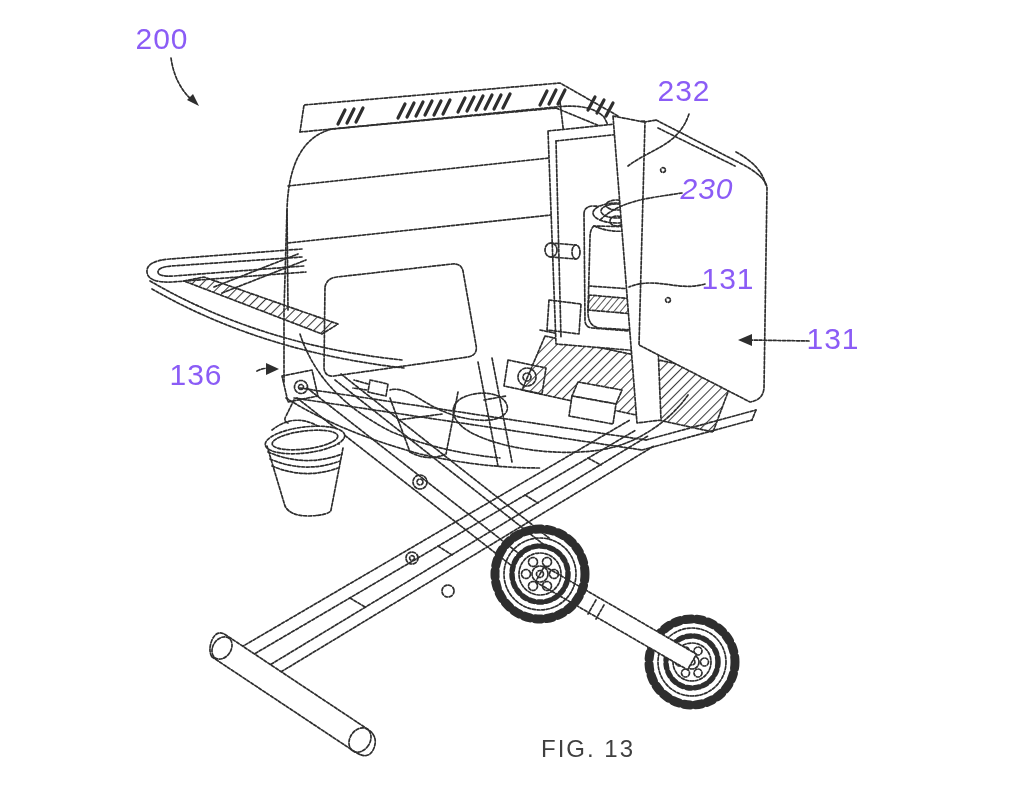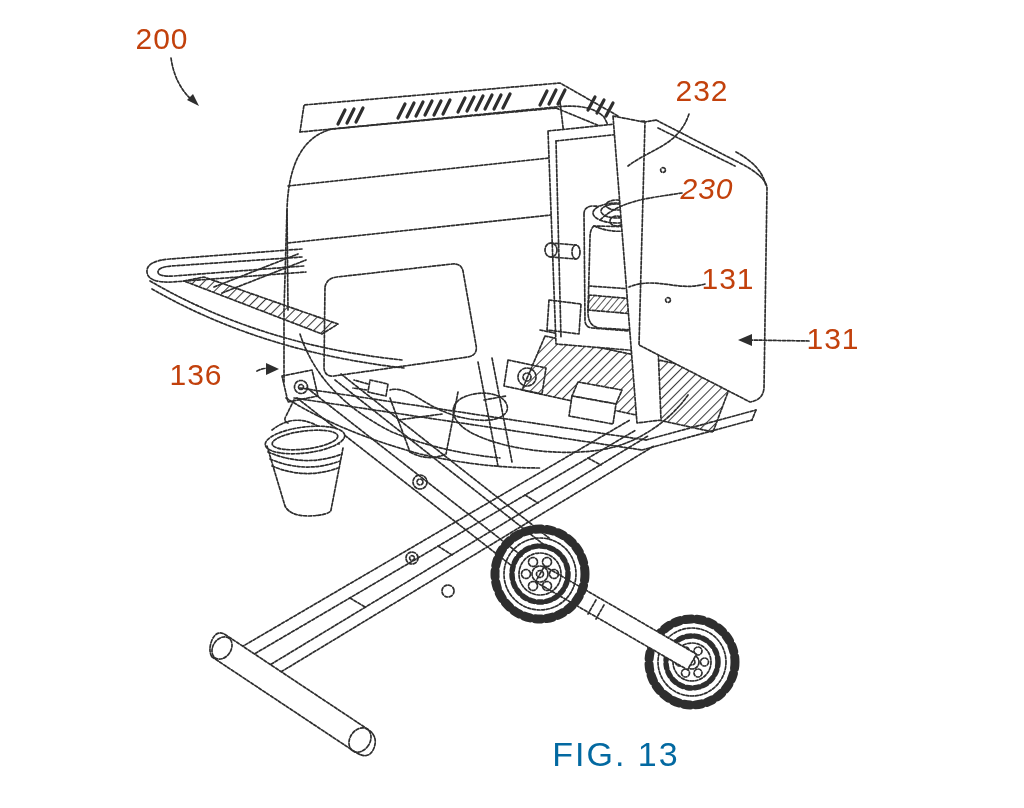--- a/index.html
+++ b/index.html
@@ -3,28 +3,28 @@
 <meta charset="utf-8">
 <style>
   html,body{margin:0;padding:0;background:#ffffff;}
   .page{
     position:relative;width:1024px;height:808px;background:#ffffff;
     font-family:"Liberation Sans", sans-serif;overflow:hidden;
   }
   .art{position:absolute;left:0;top:0;}
   .ref-label{
     position:absolute;transform:translateX(-50%);
-    font-size:30px;color:#c2410c;letter-spacing:1px;white-space:nowrap;
+    font-size:30px;color:#8b5cf6;letter-spacing:1px;white-space:nowrap;
   }
   .fig-caption{
     position:absolute;transform:translateX(-50%);
-    font-size:34px;color:#0369a1;letter-spacing:2px;white-space:nowrap;margin-left:28px;
+    font-size:24px;color:#404040;letter-spacing:2px;white-space:nowrap;
   }
   #lbl200{left:162px;top:22px;}
-  #lbl232{left:702px;top:74px;text-align:center;}
+  #lbl232{left:684px;top:74px;text-align:center;}
   #lbl230{left:707px;top:172px;font-style:italic;}
   #lbl218{left:728px;top:262px;}
   #lbl204{left:833px;top:322px;}
   #lbl202{left:196px;top:358px;}
   #figcap{left:588px;top:735px;}
 </style>
 </head>
 <body>
 
 <div class="page">

